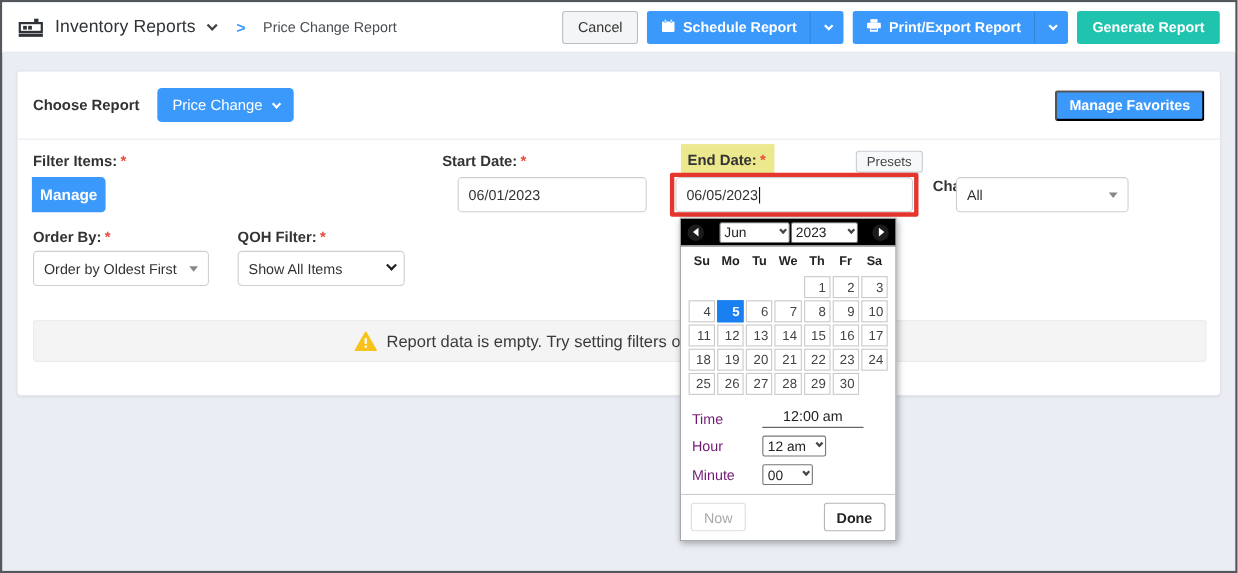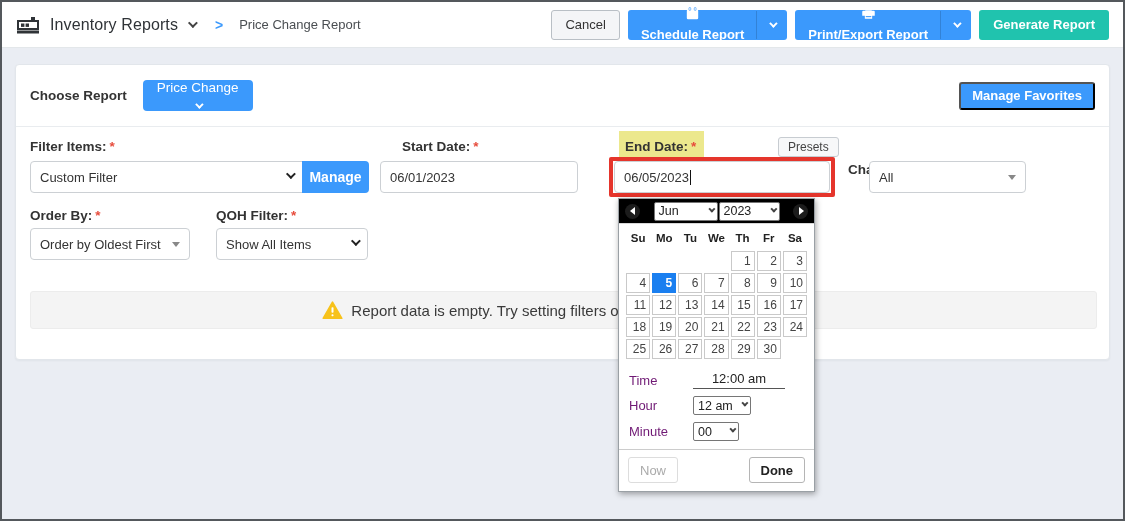--- a/index.html
+++ b/index.html
@@ -23,35 +23,35 @@
   .crumb-sep { color:#3b99fc; font-weight:700; font-size:14px; margin:0 6px 0 10px; }
   .crumb { font-size:13px; color:#4a4e52; }
   .tb-right { margin-left:auto; display:flex; align-items:center; gap:8px; }
   .btn { display:inline-flex; align-items:center; justify-content:center;
          height:30px; border-radius:3px; font-size:13px; cursor:pointer;
          border:1px solid transparent; white-space:nowrap; }
   .btn-cancel { background:#f4f5f7; border-color:#b9bfc5; color:#333; padding:0 13px; }
   .btn-blue { background:#3b99fc; color:#fff; font-weight:600; padding:0 12px; }
   .btn-teal { background:#20c3ae; color:#fff; font-weight:600; padding:0 13px; }
   .split { padding:0; }
-  .split .main { display:flex; align-items:center; gap:7px; padding:0 12px;flex-direction:column; }
+  .split .main { display:flex; align-items:flex-start; gap:7px; padding:0 12px; }
   .split .caret-sec { display:flex; align-items:center; justify-content:center;
        width:30px; height:100%; border-left:1px solid rgba(0,0,0,.15); }
   
   .card {
     position:absolute; left:13px; top:62px; width:1095px; height:296px;
     background:#fff; border:1px solid #e2e6eb; border-radius:4px;
     box-shadow:0 1px 2px rgba(40,50,60,.05);
   }
   .card-head { display:flex; align-items:center; height:62px;
     border-bottom:1px solid #e9ecef; padding:0 14px; }
   .choose-label { font-size:13.5px; font-weight:700; color:#333; }
   .btn-report-type { margin-left:16px; background:#3b99fc; color:#fff;
     border-radius:4px; height:31px; padding:0 14px; font-size:13.5px; font-weight:500;
-    display:inline-flex; align-items:center; gap:8px; cursor:pointer;flex-direction:column; }
+    display:inline-flex; align-items:center; gap:8px; cursor:pointer; }
   .btn-fav { margin-left:auto; background:#3b99fc; color:#fff; height:28px;
     border-radius:3px; font-size:13px; font-weight:600; padding:0 11px;
     display:inline-flex; align-items:center; cursor:pointer; }
   .flabel { position:absolute; font-size:13.5px; font-weight:700; color:#333; white-space:nowrap; }
   .req { color:#e74c3c; margin-left:3px; }
   .control { position:absolute; height:32px; background:#fff; border:1px solid #ccd0d4;
     border-radius:4px; display:flex; align-items:center; font-size:13px; color:#333;
     padding:0 9px; cursor:pointer; }
   .control .val { flex:1; overflow:hidden; white-space:nowrap; }
   .control .tri { width:0; height:0; border-left:4px solid transparent;
@@ -190,28 +190,24 @@
     </div>
     <div class="hl-yellow" style="left:603px; top:66px;">
       <span class="flabel"><span>End Date:</span><span class="req">*</span></span>
     </div>
     <button class="btn-presets" style="left:762px; top:72px;">Presets</button>
     <div class="flabel" style="left:832px; top:74px;margin-top:23px;">
       <span>Change Type:</span><span class="req">*</span>
     </div>
 
     <div class="filter-wrap" style="left:14px; top:96px; width:339px;">
-      <div class="control">
-        <span class="val">Custom Filter</span>
-        <span class="chev"></span>
-      </div>
       <button class="btn-manage">Manage</button>
     </div>
 
-    <div class="control input" style="left:364px; top:96px; width:198px;">
+    <div class="control input" style="left:400px; top:96px; width:172px;">
       <span class="val">06/01/2023</span>
     </div>
 
     <div class="red-annotation" style="left:593px; top:92px; width:226px; height:40px;"></div>
     <div class="control input" style="left:598px; top:96px; width:216px;">
       <span>06/05/2023</span>
         <span class="caret-bar"></span>
     </div>
 
     <div class="control" style="left:853px; top:96px; width:157px;">

